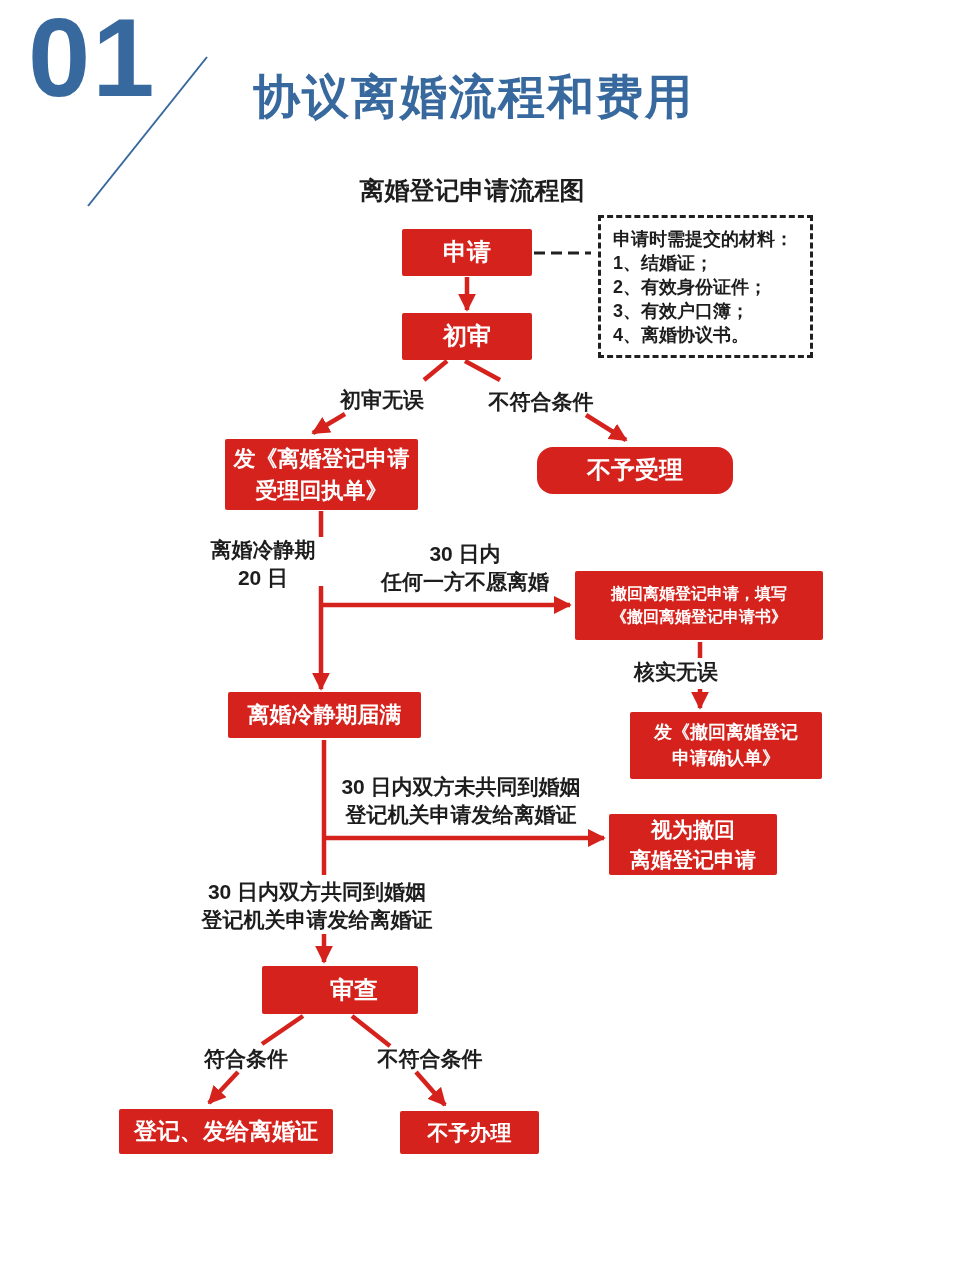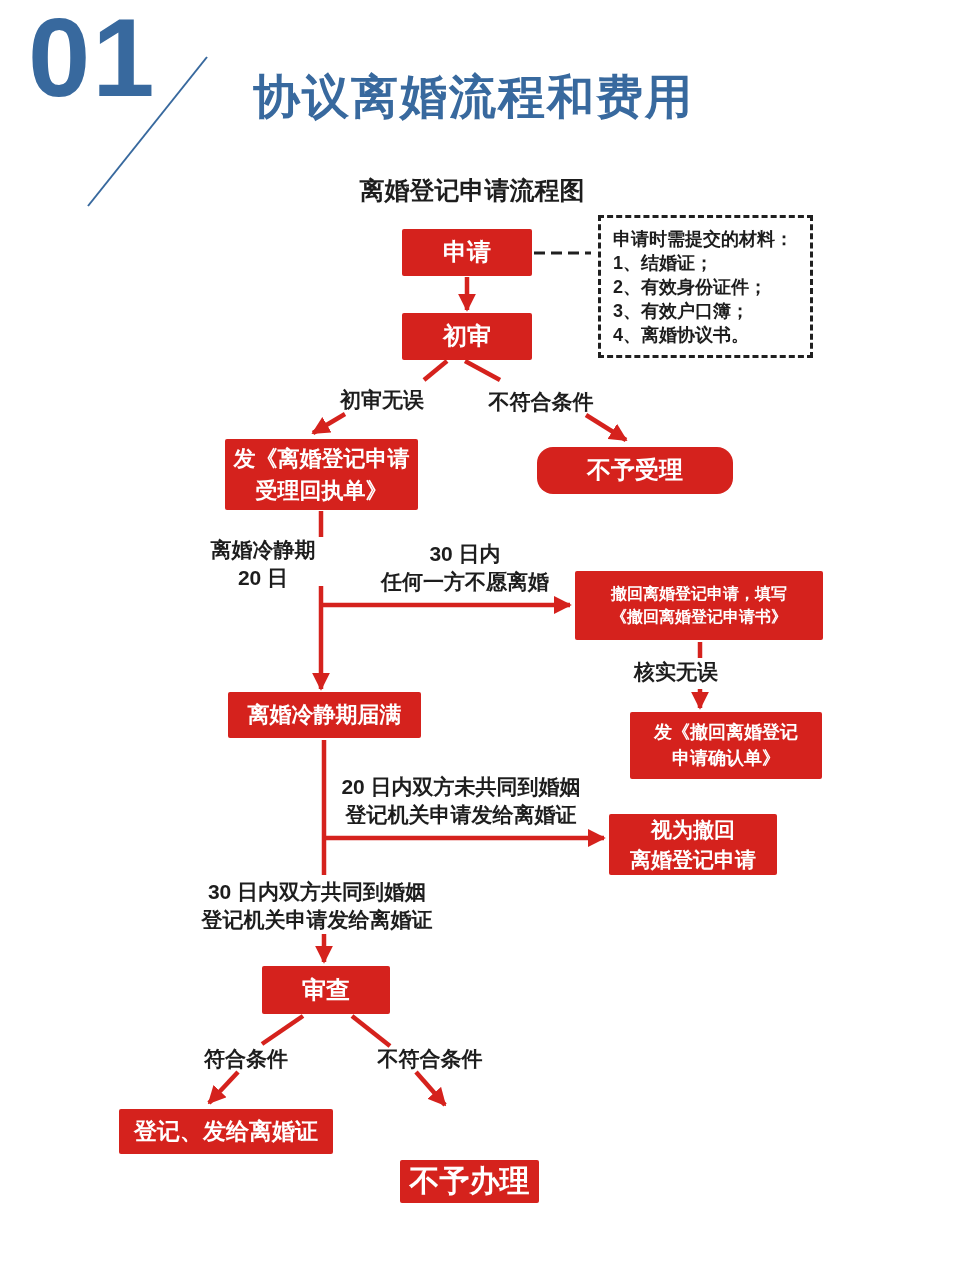--- a/index.html
+++ b/index.html
@@ -102,31 +102,31 @@
   <div class="rbox" style="left:225px;top:439px;width:193px;height:71px;font-size:22px;">发《离婚登记申请
 受理回执单》</div>
   <div class="rbox" style="left:537px;top:447px;width:196px;height:47px;font-size:24px;border-radius:16px;">不予受理</div>
   <div class="rbox" style="left:575px;top:571px;width:248px;height:69px;font-size:16px;">撤回离婚登记申请，填写
 《撤回离婚登记申请书》</div>
   <div class="rbox" style="left:607px;top:712px;width:192px;height:67px;font-size:18px;margin-left:23px;">发《撤回离婚登记
 申请确认单》</div>
   <div class="rbox" style="left:228px;top:692px;width:193px;height:46px;font-size:22px;">离婚冷静期届满</div>
   <div class="rbox" style="left:609px;top:814px;width:168px;height:61px;font-size:21px;">视为撤回
 离婚登记申请</div>
-  <div class="rbox" style="left:262px;top:966px;width:128px;height:48px;font-size:24px;">审查</div>
+  <div class="rbox" style="left:262px;top:966px;width:128px;height:48px;font-size:24px;padding-left:28px;">审查</div>
   <div class="rbox" style="left:119px;top:1109px;width:214px;height:45px;font-size:23px;">登记、发给离婚证</div>
-  <div class="rbox" style="left:400px;top:1160px;width:139px;height:43px;font-size:30px;">不予办理</div>
+  <div class="rbox" style="left:400px;top:1111px;width:139px;height:43px;font-size:21px;">不予办理</div>
 
   <div class="lbl" style="left:322px;top:386px;width:120px;">初审无误</div>
   <div class="lbl" style="left:481px;top:388px;width:120px;">不符合条件</div>
   <div class="lbl" style="left:193px;top:536px;width:140px;">离婚冷静期
 20 日</div>
   <div class="lbl" style="left:375px;top:540px;width:180px;">30 日内
 任何一方不愿离婚</div>
   <div class="lbl" style="left:616px;top:658px;width:120px;">核实无误</div>
-  <div class="lbl" style="left:341px;top:773px;width:240px;">20 日内双方未共同到婚姻
+  <div class="lbl" style="left:341px;top:773px;width:240px;">30 日内双方未共同到婚姻
 登记机关申请发给离婚证</div>
   <div class="lbl" style="left:197px;top:878px;width:240px;">30 日内双方共同到婚姻
 登记机关申请发给离婚证</div>
   <div class="lbl" style="left:186px;top:1045px;width:120px;">符合条件</div>
   <div class="lbl" style="left:370px;top:1045px;width:120px;">不符合条件</div>
 
 </div>
 
 </body></html>

